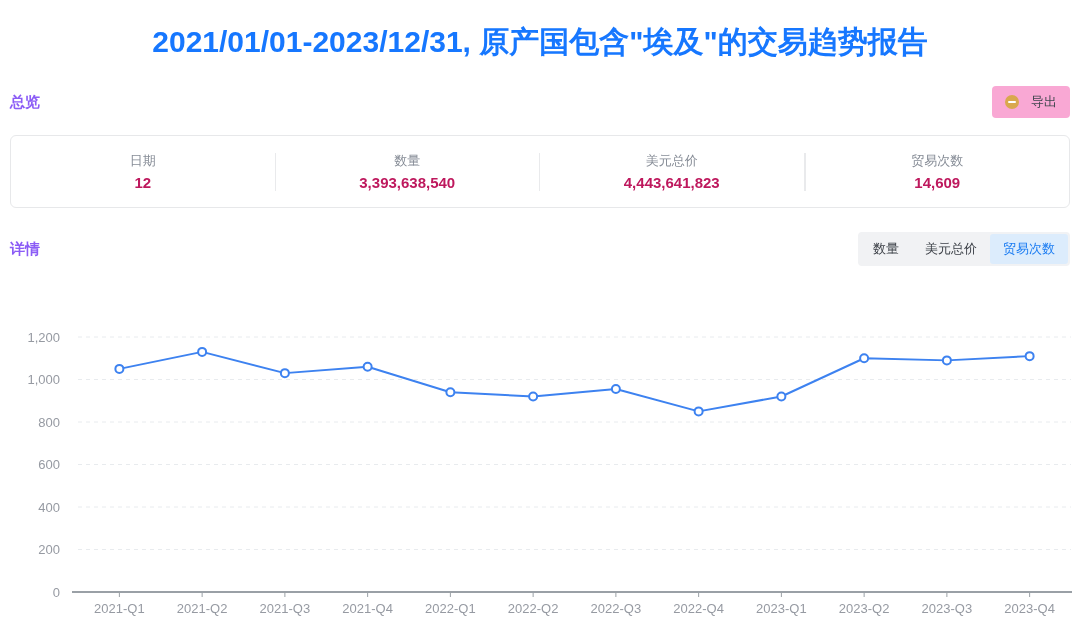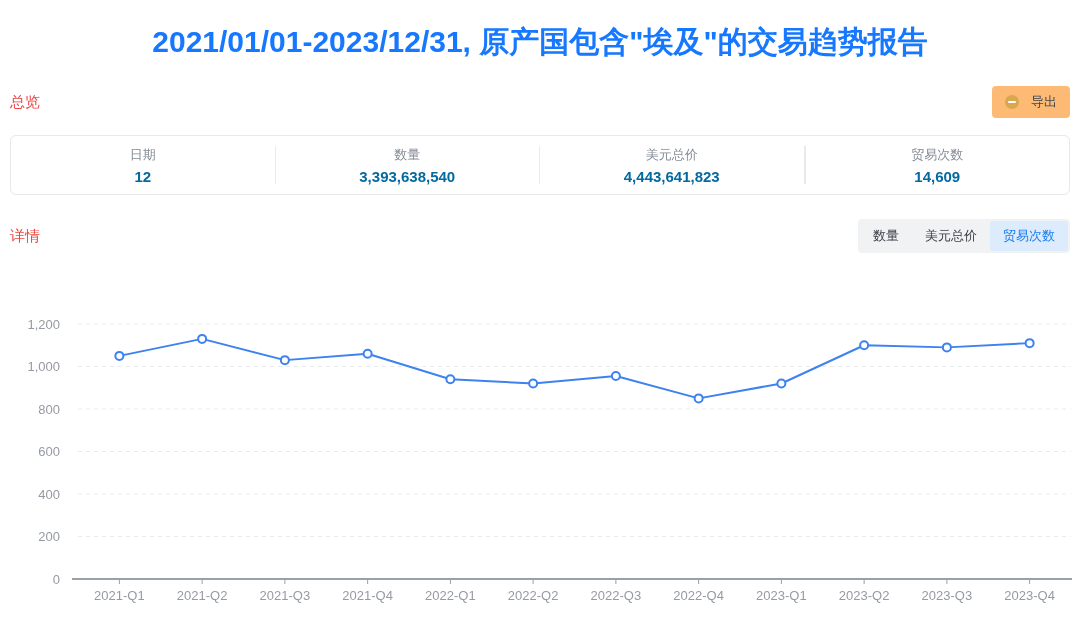--- a/index.html
+++ b/index.html
@@ -5,35 +5,35 @@
   * { margin:0; padding:0; box-sizing:border-box; }
   html,body { width:1080px; height:628px; background:#ffffff; overflow:hidden;
               font-family:"Liberation Sans","DejaVu Sans",sans-serif; }
   .page { width:1080px; height:628px; position:relative; }
 
   .title { padding-top:24px; text-align:center; color:#1677ff;
            font-size:30px; font-weight:700; line-height:36px; }
 
   .row { display:flex; justify-content:space-between; align-items:center; }
   .overview-row { margin:26px 10px 0 10px; }
-  .sec-label { font-size:15px; font-weight:400; color:#ef4444; }
+  .sec-label { font-size:15px; font-weight:700; color:#8b5cf6; }
 
-  .export-btn { display:flex; align-items:center; gap:12px; background:#fdba74;
+  .export-btn { display:flex; align-items:center; gap:12px; background:#f9a8d4;
                 border:none; border-radius:4px; padding:7px 13px; font-size:13px;
                 color:#41464f; cursor:pointer; font-family:inherit; }
   .coin { width:14px; height:14px; border-radius:50%; background:#d9a84e;
           position:relative; display:inline-block; }
   .coin::after { content:""; position:absolute; left:3px; right:3px; top:6px;
                  height:2px; background:#fff; border-radius:1px; }
 
-  .stats-card { margin:17px 10px 0 10px; height:60px; border:1px solid #e7e8ea;
+  .stats-card { margin:17px 10px 0 10px; height:73px; border:1px solid #e7e8ea;
                 border-radius:6px; background:#fff; display:flex; align-items:center; }
   .stat-col { flex:1; display:flex; flex-direction:column; align-items:center; gap:4px; }
   .stat-label { font-size:13px; color:#868c96; }
-  .stat-value { font-size:15px; font-weight:700; color:#0369a1; }
+  .stat-value { font-size:15px; font-weight:700; color:#be185d; }
   .stat-divider { width:1px; height:38px; background:#e9eaec; flex:0 0 1px; }
 
   .details-row { margin:24px 10px 0 10px; }
   .tab-groups { display:flex; gap:26px; }
   .seg-group { display:flex; background:#f1f2f4; border-radius:4px; padding:2px; }
   .seg-btn { border:none; background:transparent; font-size:13px; color:#3c4047;
              padding:6px 13px; border-radius:3px; display:flex; align-items:center;
              gap:5px; cursor:pointer; font-family:inherit; white-space:nowrap; }
   .seg-btn.selected { background:#dcecfc; color:#1b7cf2; }
   .seg-btn svg { display:block; }

